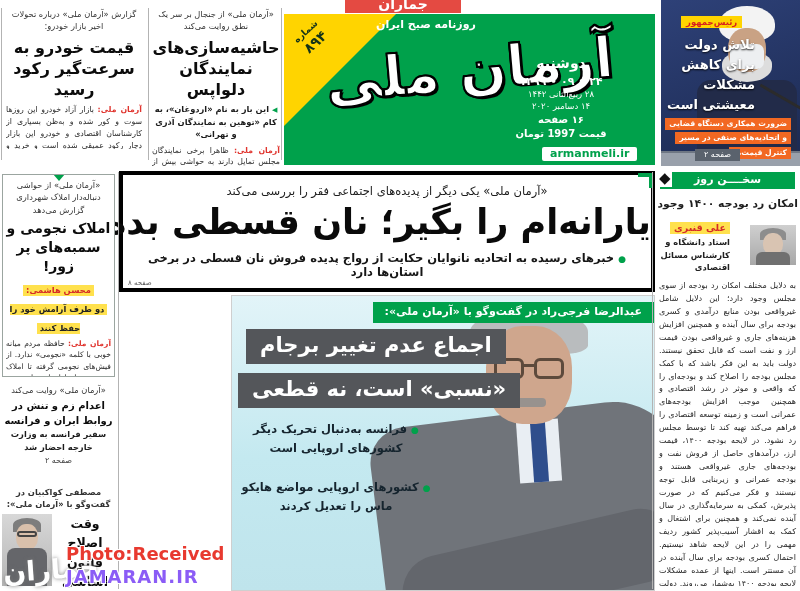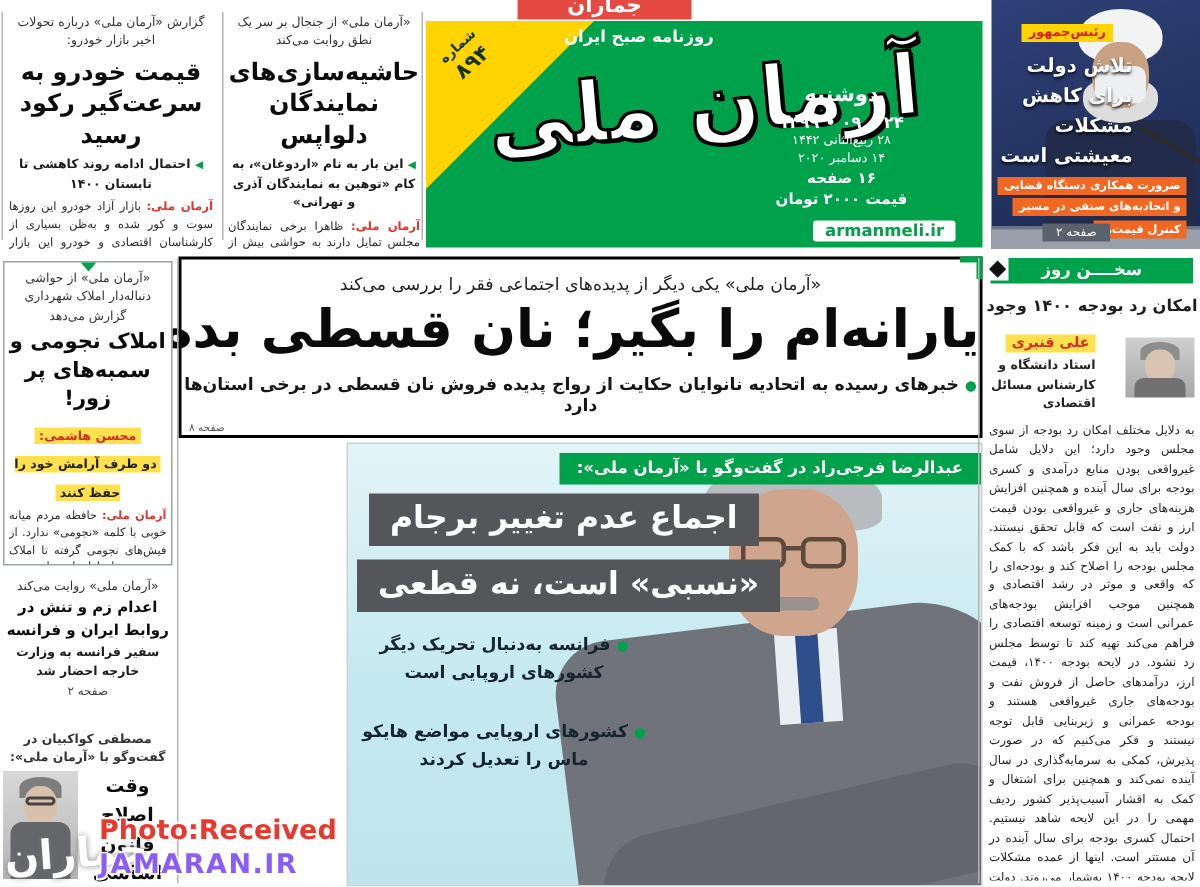--- a/index.html
+++ b/index.html
@@ -54,21 +54,21 @@
   .p-mic { left:96px; top:96px; width:50px; height:3px; background:#2b2b2b; transform:rotate(30deg); }
   .p-podium { left:0; bottom:0; width:139px; height:15px; background:#99a0ab; border-top:2px solid #6f7784; }
   .p-label { left:20px; top:16px; background:#ffd400; color:#d81e1e; font-size:8.5px; font-weight:bold; padding:1px 5px; }
   .p-head { left:6px; top:35px; width:88px; color:#fff; font-size:13px; font-weight:bold; line-height:1.55;
     text-shadow:0 1px 2px rgba(0,0,0,.85); }
   .p-sub { left:4px; top:117px; width:126px; font-size:7.6px; font-weight:bold; line-height:1.9; }
   .hl-orange { background:#f26822; color:#fff; padding:1px 4px 2px; -webkit-box-decoration-break:clone; box-decoration-break:clone; }
   .p-page { left:34px; bottom:5px; background:#5a626d; color:#fff; font-size:8px; padding:1px 9px 2px; }
 
   
-  .band { left:119px; top:171px; width:536px; height:121px; border:2px solid #000000; text-align:center; background:#fff; }
+  .band { left:119px; top:171px; width:536px; height:121px; border:4px solid #000000; text-align:center; background:#fff; }
   .band-corner { right:-2px; top:-2px; width:15px; height:15px; border-top:4px solid #00a14b; border-right:4px solid #00a14b; }
   .band-kicker { margin-top:9px; font-size:11.5px; color:#1d1d1d; }
   .band-head { margin-top:4px; font-size:35px; font-weight:bold; color:#0a0a0a; line-height:1.15; white-space:nowrap; }
   .band-sub { margin-top:9px; font-size:11.5px; font-weight:bold; color:#161616; }
   .dot { color:#00a14b; font-size:9px; }
   .band-page { position:absolute; left:5px; bottom:1px; font-size:7px; color:#555; }
 
   
   .intv { left:231px; top:295px; width:424px; height:296px; border:1px solid #cfcfcf;
     background:linear-gradient(180deg,#e2f4f8 0%, #c4e9f0 55%, #bfe4ec 100%); overflow:hidden; }
@@ -153,21 +153,21 @@
       <b>۸۹۴</b>
     </div>
     <div class="abs mh-tagline">روزنامه صبح ایران</div>
     <div class="abs mh-logo">آرمان ملی</div>
     <div class="abs mh-date">
       <div class="d1">دوشنبه</div>
       <div class="d2">۲۴ • ۰۹ • ۱۳۹۹</div>
       <div class="d3">۲۸ ربیع‌الثانی ۱۴۴۲</div>
       <div class="d4">۱۴ دسامبر ۲۰۲۰</div>
       <div class="d5">۱۶ صفحه</div>
-      <div class="d6">قیمت ۲۰۰۰ تومان</div>
+      <div class="d6">قیمت 1997 تومان</div>
     </div>
     <div class="abs mh-site">armanmeli.ir</div>
   </div>
 
   <div class="tl-col tl-b">
     <div class="kicker">«آرمان ملی» از جنجال بر سر یک نطق روایت می‌کند</div>
     <div class="tl-head">حاشیه‌سازی‌های نمایندگان دلواپس</div>
     <div class="tl-sub">
       <span class="marker">◀</span>
       <span>این بار به نام «اردوغان»، به کام «توهین به نمایندگان آذری و تهرانی»</span>
@@ -175,24 +175,20 @@
     <div class="tl-body">
       <span class="lead-red">آرمان ملی:</span>
       <span>ظاهرا برخی نمایندگان مجلس تمایل دارند به حواشی بیش از اصل وظایفشان بپردازند؛ حواشی‌ای که با جنجال و هیاهوست؛ به‌عنوان نمونه یک روز جشن می‌گیرند و خوشحال هستند که با فشار به دولت...</span>
     </div>
 
   </div>
 
   <div class="tl-col tl-a">
     <div class="kicker">گزارش «آرمان ملی» درباره تحولات اخیر بازار خودرو:</div>
     <div class="tl-head">قیمت خودرو به سرعت‌گیر رکود رسید</div>
-    <div class="tl-sub">
-      <span class="marker">◀</span>
-      <span>احتمال ادامه روند کاهشی تا تابستان ۱۴۰۰</span>
-    </div>
     <div class="tl-body">
       <span class="lead-red">آرمان ملی:</span>
       <span>بازار آزاد خودرو این روزها سوت و کور شده و به‌ظن بسیاری از کارشناسان اقتصادی و خودرو این بازار دچار رکود عمیقی شده است و خرید و فروشی هم در آن انجام نمی‌شود. کاهش معاملات خودرو به دلیل نبود...</span>
     </div>
 
   </div>
 
   <div class="abs pres">
     <div class="abs p-body"></div>
     <div class="abs p-turban"></div>

